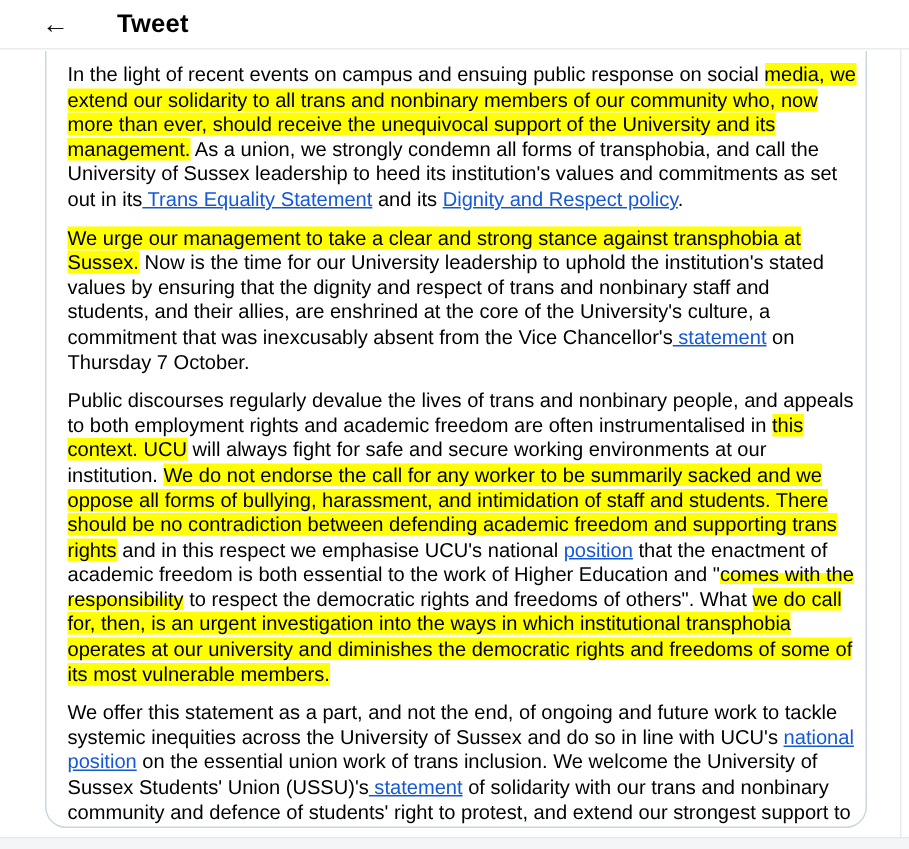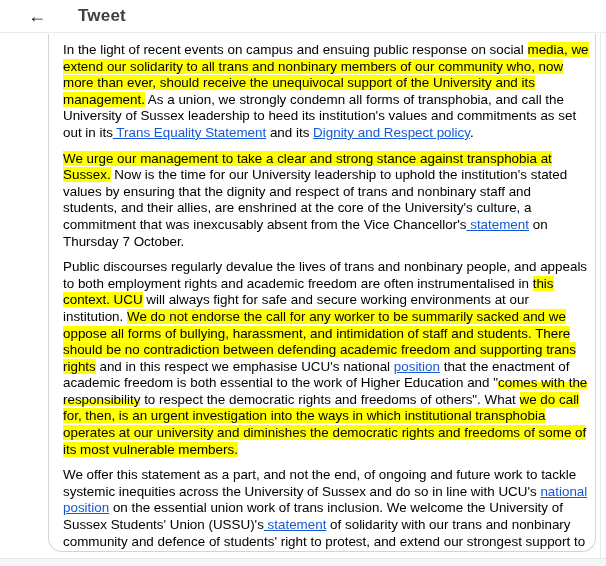--- a/index.html
+++ b/index.html
@@ -11,25 +11,25 @@
   }
   .header {
     height:33px; display:flex; align-items:center;
     border-bottom:1px solid #e9ebec; background:#fff;
   }
   .back-btn {
     margin-left:24px; font-size:18px; line-height:1; color:#0f1419;
     background:none; border:none; padding:2px 4px; cursor:pointer;
   }
   .header-title {
-    margin-left:28px; font-weight:bold; font-size:17px; color:#404040;
+    margin-left:28px; font-weight:bold; font-size:17px; color:#000000;
     letter-spacing:0.2px;
   }
   .card {
-    position:absolute; left:48px; top:34px; width:548px; height:518px;
+    position:absolute; left:30px; top:34px; width:548px; height:518px;
     background:#fff; border:1px solid var(--border); border-top:none;
     border-radius:0 0 14px 14px; padding:8px 6px 12px 14px; overflow:hidden;
   }
   .para {
     margin:0 0 9px 0; font-size:13.4px; line-height:16.6px; color:var(--text);
   }
   .para:last-child { margin-bottom:0; }
   .seg-plain { background:transparent; }
   .seg-highlight { background:var(--hl); }
   .seg-highlight-partial {

